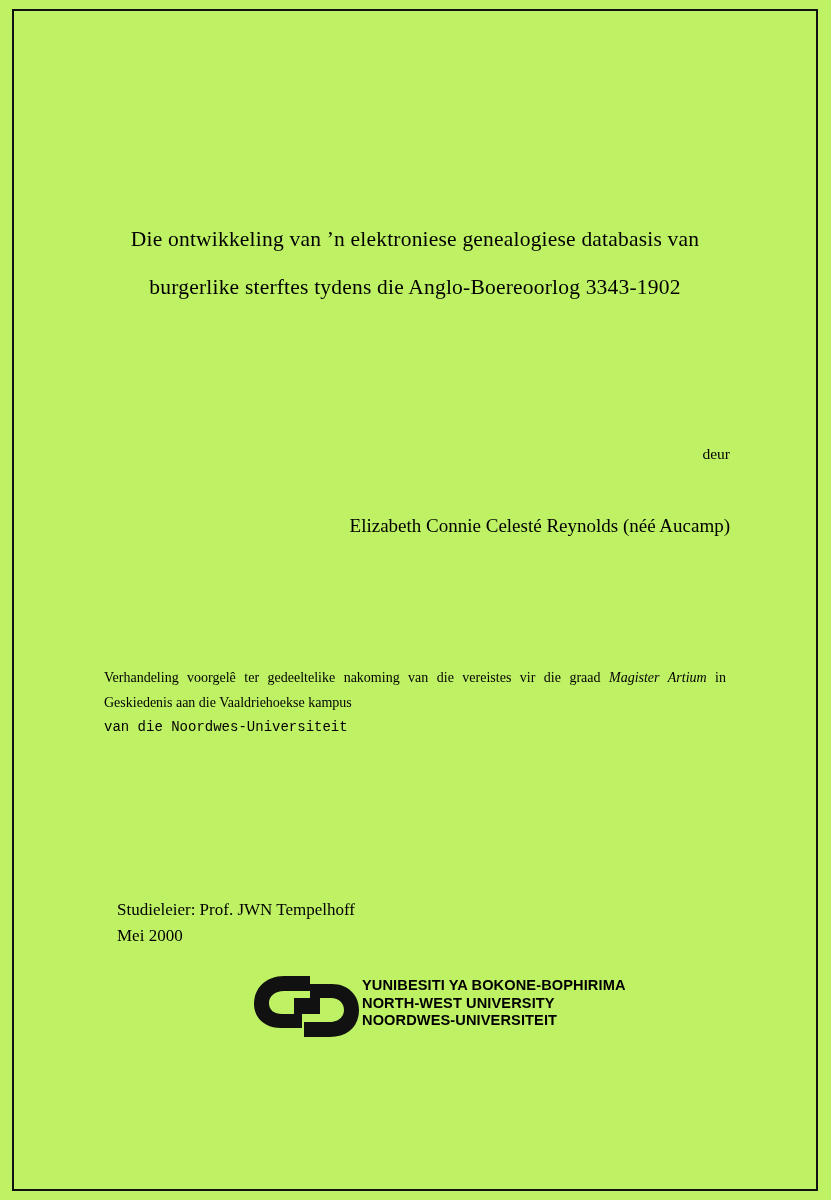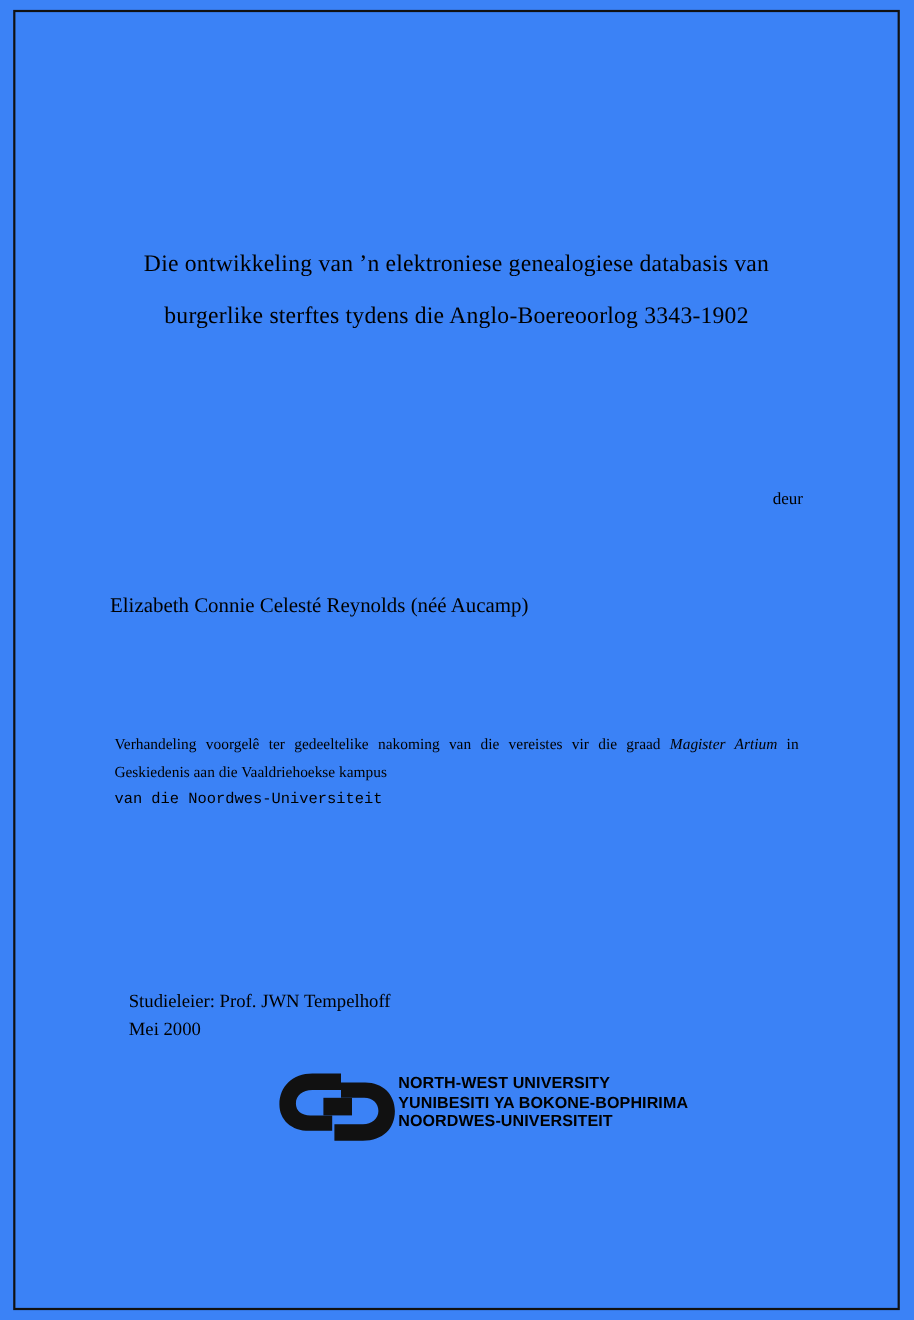--- a/index.html
+++ b/index.html
@@ -12,21 +12,21 @@
     height: 1200px;
     font-family: "Liberation Serif", serif;
     color: #000000;
     overflow: hidden;
   }
 
   .page {
     position: relative;
     width: 831px;
     height: 1200px;
-    background: #3b82f6;
+    background: #bef264;
     box-sizing: border-box;
   }
 
   
   .scan-frame {
     position: absolute;
     left: 12px;
     top: 9px;
     width: 806px;
     height: 1182px;
@@ -62,23 +62,23 @@
     left: 0;
     top: 436px;
     width: 630px;
     text-align: right;
     font-size: 15.5px;
   }
 
   .author {
     position: absolute;
     left: 0;
-    top: 531px;
+    top: 506px;
     width: 630px;
-    text-align: left;
+    text-align: right;
     font-size: 19px;
   }
 
   .statement {
     position: absolute;
     left: 4px;
     top: 657px;
     width: 622px;
     font-size: 14px;
     line-height: 24.5px;
@@ -158,20 +158,20 @@
 
     <div class="logo-wrap">
       <svg class="logo-mark" viewBox="0 0 112 78">
         <g fill="#111111">
           <path d="M34 2 C16 2 4 14 4 30 C4 44 15 54 31 54 L52 54 L52 40 L32 40 C24 40 19 36 19 29 C19 22 25 17 34 17 L60 17 L60 2 Z"></path>
           <path d="M60 24 L81 24 C89 24 94 29 94 36 C94 43 88 48 80 48 L54 48 L54 63 L80 63 C98 63 109 52 109 36 C109 21 98 10 82 10 L60 10 Z"></path>
           <rect x="44" y="24" width="26" height="16"></rect>
         </g>
       </svg>
       <div class="logo-text">
+        <div>YUNIBESITI YA BOKONE-BOPHIRIMA</div>
         <div>NORTH-WEST UNIVERSITY</div>
-        <div>YUNIBESITI YA BOKONE-BOPHIRIMA</div>
         <div>NOORDWES-UNIVERSITEIT</div>
       </div>
     </div>
 
   </div>
 </div>
 
 </body></html>

